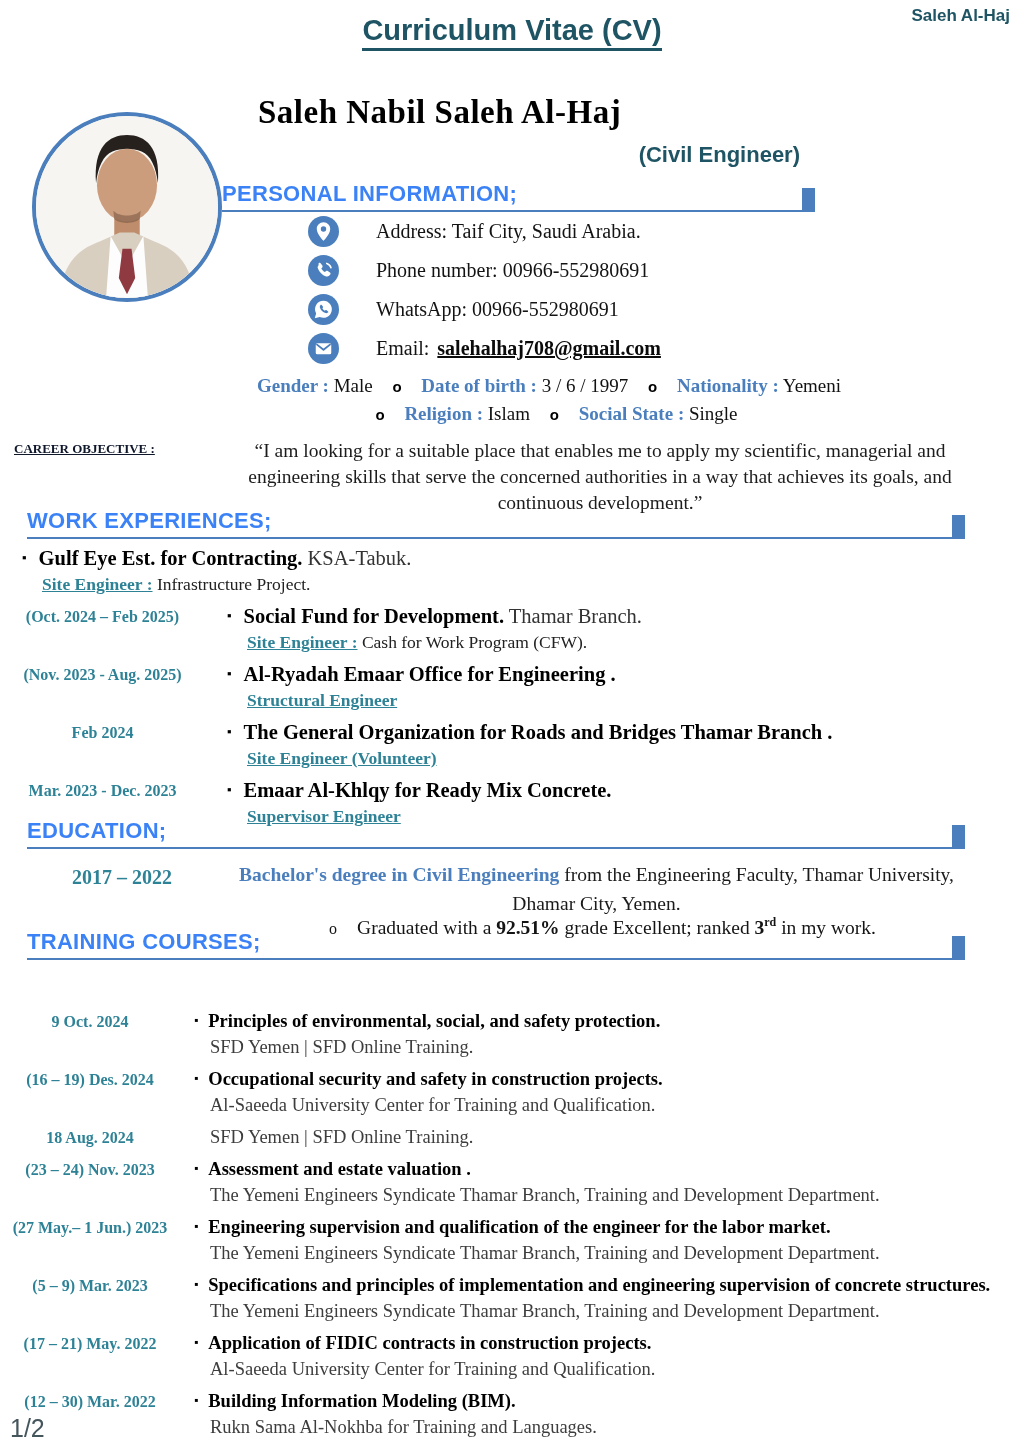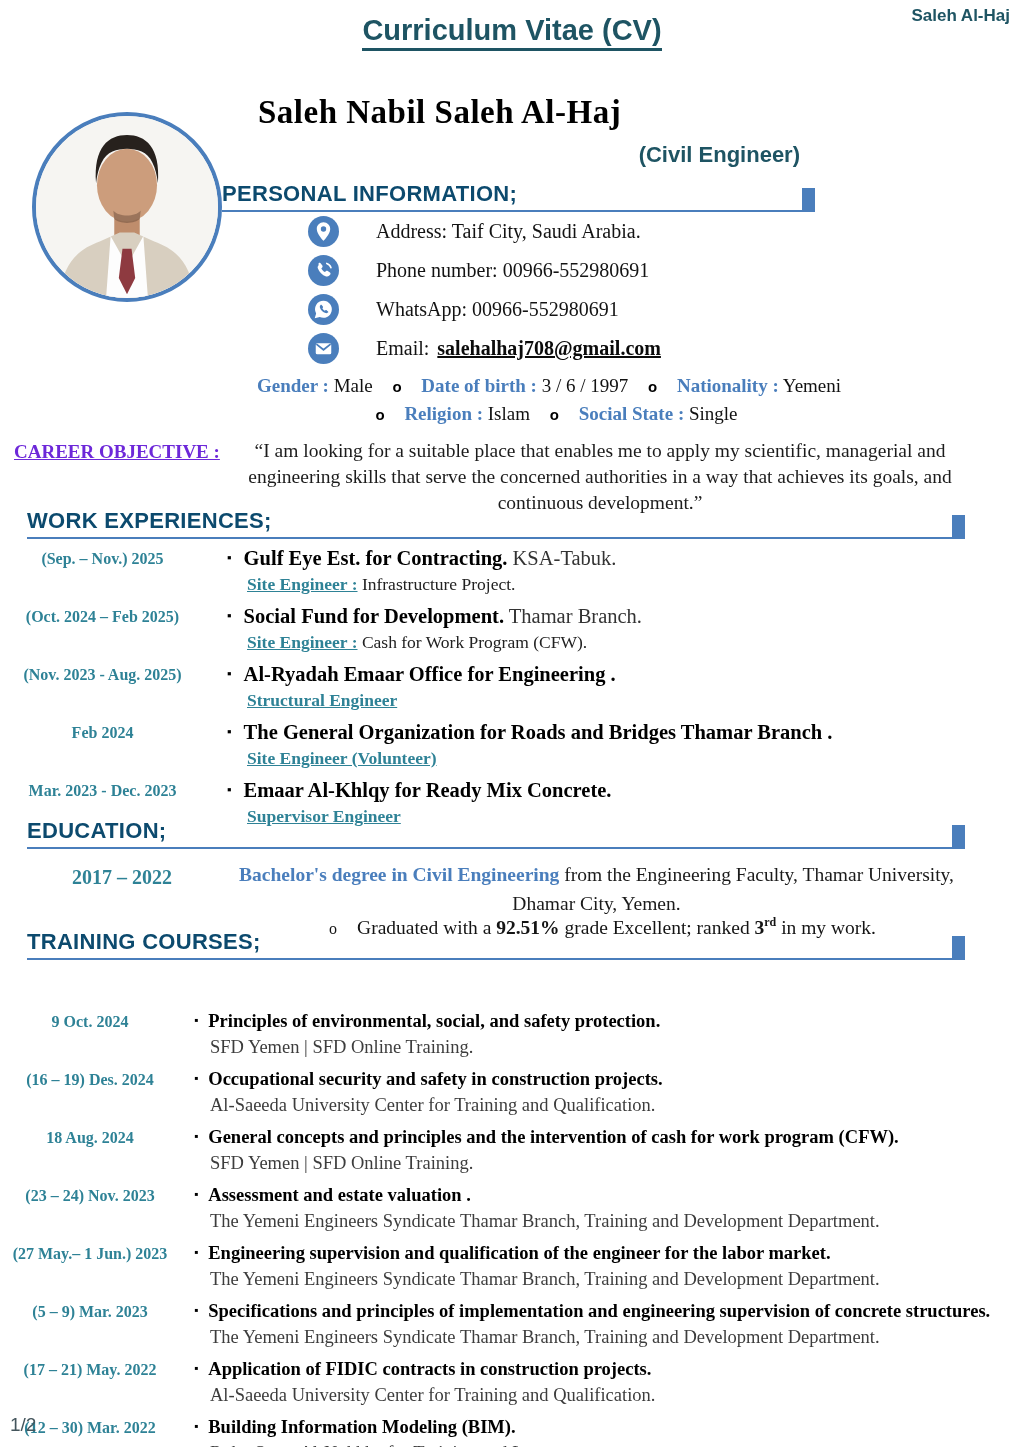--- a/index.html
+++ b/index.html
@@ -15,21 +15,21 @@
 
   .photo {position:absolute; left:32px; top:112px; width:182px; height:182px; border-radius:50%;
       border:4px solid #4a7ebc; overflow:hidden; background:#f6f5f2;}
   .photo svg {width:100%; height:100%; display:block;}
 
   .name {position:absolute; left:258px; top:94px; font-size:33px; font-weight:700; color:#000; letter-spacing:0.5px;}
   .role {position:absolute; left:420px; top:142px; width:380px; text-align:right;
       font-family:"Liberation Sans", sans-serif; font-weight:700; font-size:22px; color:#1e5463;}
 
   .section-head {position:absolute; display:flex; align-items:flex-end;
-      font-family:"Liberation Sans", sans-serif; font-weight:700; font-size:22px; color:#0c4a6e;}
+      font-family:"Liberation Sans", sans-serif; font-weight:700; font-size:22px; color:#3b82f6;}
   .section-head .txt {border-bottom:2px solid #4a7ebc; padding-bottom:3px; white-space:nowrap; letter-spacing:0.3px;}
   .section-head .rule {flex:1; border-bottom:2px solid #4a7ebc; height:5px;}
   .section-head .cap {width:13px; height:24px; background:#4a7ebc;}
 
   #head-personal {left:222px; top:181px; width:593px;}
   #head-work {left:27px; top:508px; width:938px;}
   #head-edu {left:27px; top:818px; width:938px;}
   #head-train {left:27px; top:929px; width:938px;}
 
   .contacts {position:absolute; left:308px; top:216px; display:flex; flex-direction:column; gap:8px;}
@@ -39,21 +39,21 @@
   .contact .clink {font-size:20px; font-weight:700; text-decoration:underline; color:#0b0b0b; margin-left:8px;}
 
   .details {position:absolute; left:225px; top:372px; width:648px; text-align:center;
       font-size:19px; line-height:27px;}
   .details .lbl {color:#4a7ebc; font-weight:700;}
   .details .val {color:#111;}
   .details .sep {font-weight:700; color:#000; margin:0 15px;
       font-family:"Liberation Sans", sans-serif; font-size:15px;}
 
   .career {position:absolute; left:14px; top:438px; width:962px;}
-  .career .chead {position:absolute; left:0; top:3px; color:#6d28d9; font-weight:700; font-size:19px;
+  .career .chead {position:absolute; left:0; top:3px; color:#0f172a; font-weight:700; font-size:13px;
       text-decoration:underline; white-space:nowrap;}
   .career .ctext {margin-left:210px; text-align:center; font-size:19.5px; line-height:26px; color:#1c1c1c;}
 
   .work-list {position:absolute; left:0; top:544px; width:1000px;}
   .work-row {display:flex; margin-bottom:5px;}
   .work-date {width:205px; flex:none; text-align:center; color:#2e8296; font-weight:700;
       font-size:16px; padding-top:5px; line-height:20px;}
   .work-main {flex:1; padding-left:22px;}
   .work-title {font-size:20.5px; line-height:28px; color:#000;}
   .work-title .bullet {font-size:13px; vertical-align:3px; margin-right:12px; color:#000;}
@@ -77,21 +77,21 @@
   .train-list {position:absolute; left:0; top:1008px; width:1014px;}
   .tr-row {display:flex; margin-bottom:6px;}
   .tr-date {width:180px; flex:none; text-align:center; color:#2e8296; font-weight:700;
       font-size:16px; padding-top:3px; line-height:21px;}
   .tr-main {flex:1; padding-left:14px;}
   .tr-title {font-weight:700; font-size:18.5px; line-height:25px; color:#000;}
   .tr-title .bullet {font-size:12px; vertical-align:3px; margin-right:10px;}
   .tr-org {font-size:18.5px; line-height:26px; color:#3d3d3d; padding-left:16px;}
 
   .footer {position:absolute; left:10px; top:1414px;
-      font-family:"Liberation Sans", sans-serif; font-size:19px; color:#44555c;}
+      font-family:"Liberation Sans", sans-serif; font-size:25px; color:#44555c;}
 </style>
 </head>
 <body>
 
 <div class="page">
 
   <div class="corner-name">Saleh Al-Haj</div>
 
   <div class="title-wrap">
     <span>Curriculum Vitae (CV)</span>
@@ -190,21 +190,20 @@
   </div>
 
   <div class="section-head" id="head-work">
     <span class="txt">WORK EXPERIENCES;</span>
     <span class="rule"></span>
     <span class="cap"></span>
   </div>
 
   <div class="work-list">
     <div class="work-row">
-      <div class="work-date">(Sep. – Nov.) 2025</div>
       <div class="work-main">
         <div class="work-title">
           <span class="bullet">▪</span><span class="cb">Gulf Eye Est. for Contracting.</span><span class="cr"> KSA-Tabuk.</span>
         </div>
         <div class="work-role">
           <span class="rl">Site Engineer :</span><span class="rr"> Infrastructure Project.</span>
         </div>
       </div>
     </div>
     <div class="work-row">
@@ -285,21 +284,20 @@
     <div class="tr-row">
       <div class="tr-date">(16 – 19) Des. 2024</div>
       <div class="tr-main">
         <div class="tr-title"><span class="bullet">▪</span><span>Occupational security and safety in construction projects.</span></div>
         <div class="tr-org">Al-Saeeda University Center for Training and Qualification.</div>
       </div>
     </div>
     <div class="tr-row">
       <div class="tr-date">18 Aug. 2024</div>
       <div class="tr-main">
-        <div class="tr-title"><span class="bullet">▪</span><span>General concepts and principles and the intervention of cash for work program (CFW).</span></div>
         <div class="tr-org">SFD Yemen | SFD Online Training.</div>
       </div>
     </div>
     <div class="tr-row">
       <div class="tr-date">(23 – 24) Nov. 2023</div>
       <div class="tr-main">
         <div class="tr-title"><span class="bullet">▪</span><span>Assessment and estate valuation .</span></div>
         <div class="tr-org">The Yemeni Engineers Syndicate Thamar Branch, Training and Development Department.</div>
       </div>
     </div>

